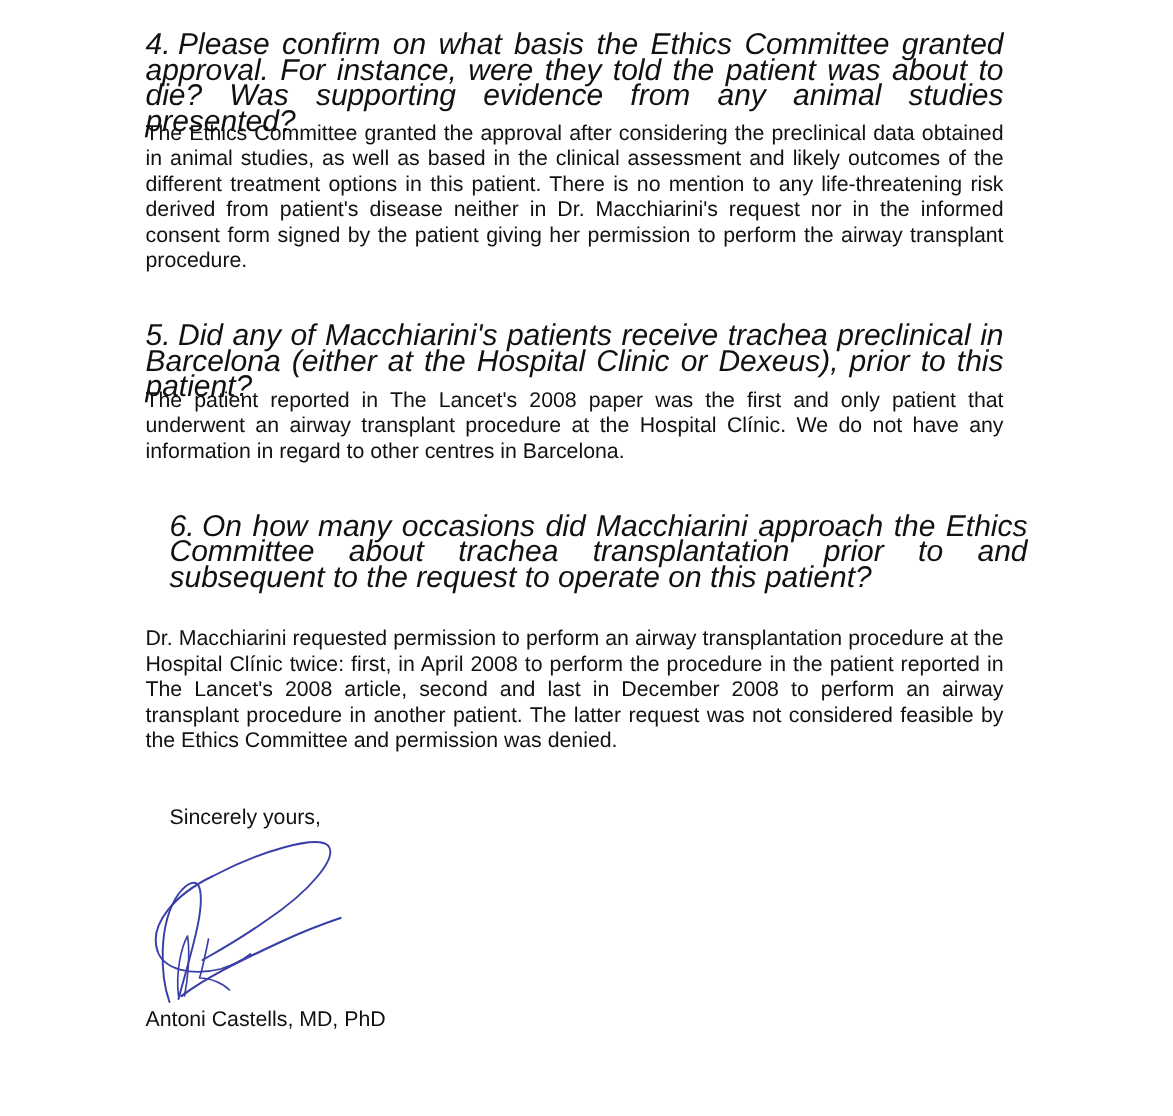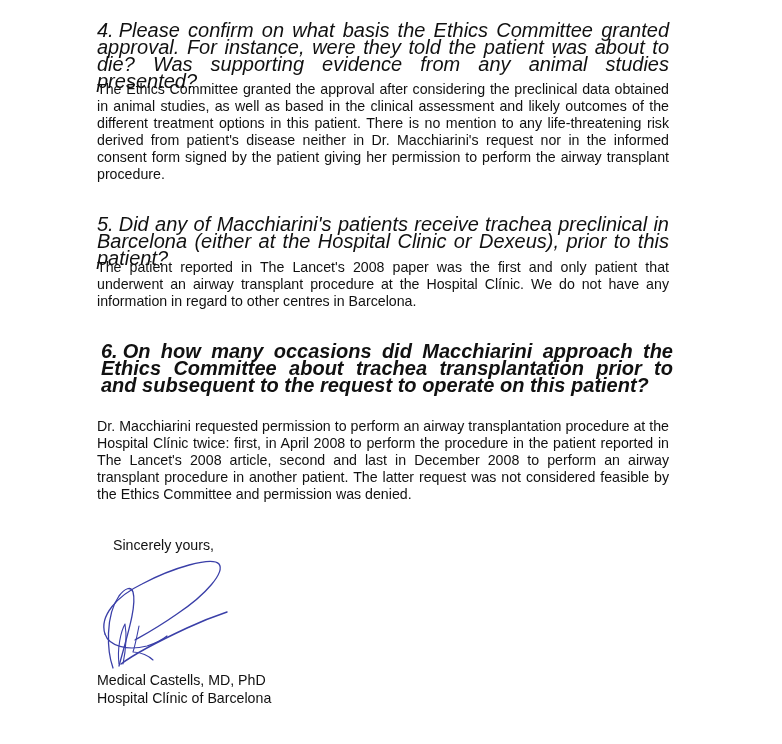--- a/index.html
+++ b/index.html
@@ -35,21 +35,21 @@
     .answer {
       font-size: 14.2px;
       line-height: 17px;
       text-align: justify;
       margin: 0;
     }
     .q4 { position: absolute; top: 0; left: 0; width: 572px; }
     .a4 { position: absolute; top: 59px; left: 0; width: 572px; }
     .q5 { position: absolute; top: 194px; left: 0; width: 572px; }
     .a5 { position: absolute; top: 237px; left: 0; width: 572px; }
-    .q6 { position: absolute; top: 321px; left: 4px; width: 572px; font-weight: bold; }
+    .q6 { position: absolute; top: 321px; left: 16px; width: 572px; }
     .a6 { position: absolute; top: 396px; left: 0; width: 572px; }
     .closing {
       position: absolute;
       top: 499px;
       left: 0;
       font-size: 14.2px;
       line-height: 17px;
       margin: 16px;
     }
     .signature {
@@ -89,15 +89,14 @@
     <path d="M8 78 C 2 60, 20 40, 45 28 C 75 12, 115 0, 122 8 C 128 16, 110 38, 80 58 C 60 72, 45 80, 38 84" stroke-width="1.3"></path>
     <path d="M8 78 C 12 90, 30 95, 50 90 C 60 87, 65 84, 70 80" stroke-width="1.2"></path>
     <path d="M16 112 C 10 95, 8 60, 22 40 C 28 32, 34 30, 36 36 C 40 50, 30 80, 22 110" stroke-width="1.3"></path>
     <path d="M22 108 C 20 92, 24 75, 28 68 C 30 80, 28 98, 26 108" stroke-width="1.1"></path>
     <path d="M24 108 C 40 96, 60 86, 90 72 C 105 65, 118 60, 130 56" stroke-width="1.5"></path>
     <path d="M42 70 C 40 80, 38 90, 36 96 C 44 96, 52 100, 56 104" stroke-width="1.1"></path>
   </g>
 </svg>
 
 <div class="sig-block">
-  <div>Medical Castells, MD, PhD</div>
-  <div>Hospital Clínic of Barcelona</div>
+  <div>Antoni Castells, MD, PhD</div>
 </div>
 
 </body></html>

